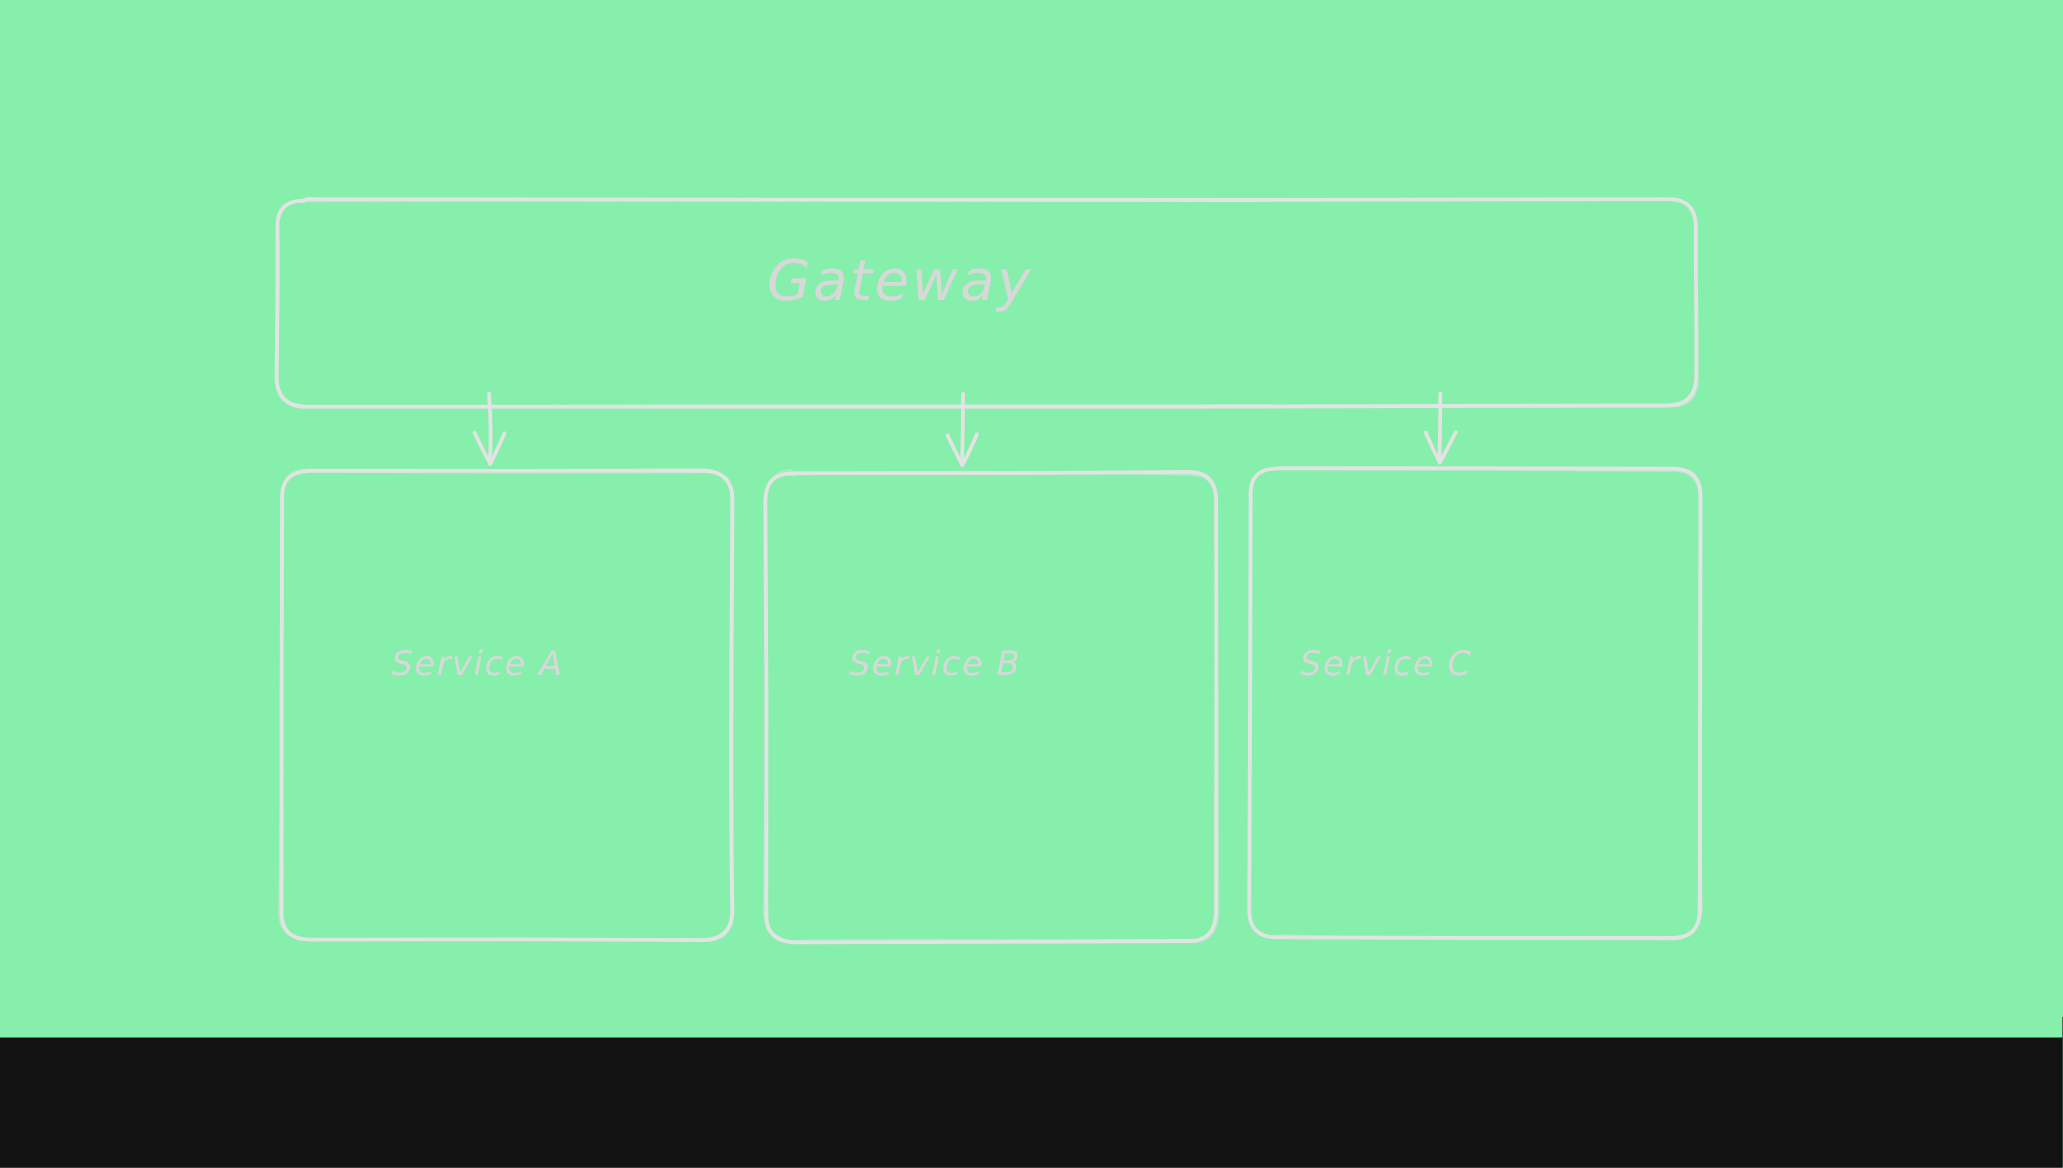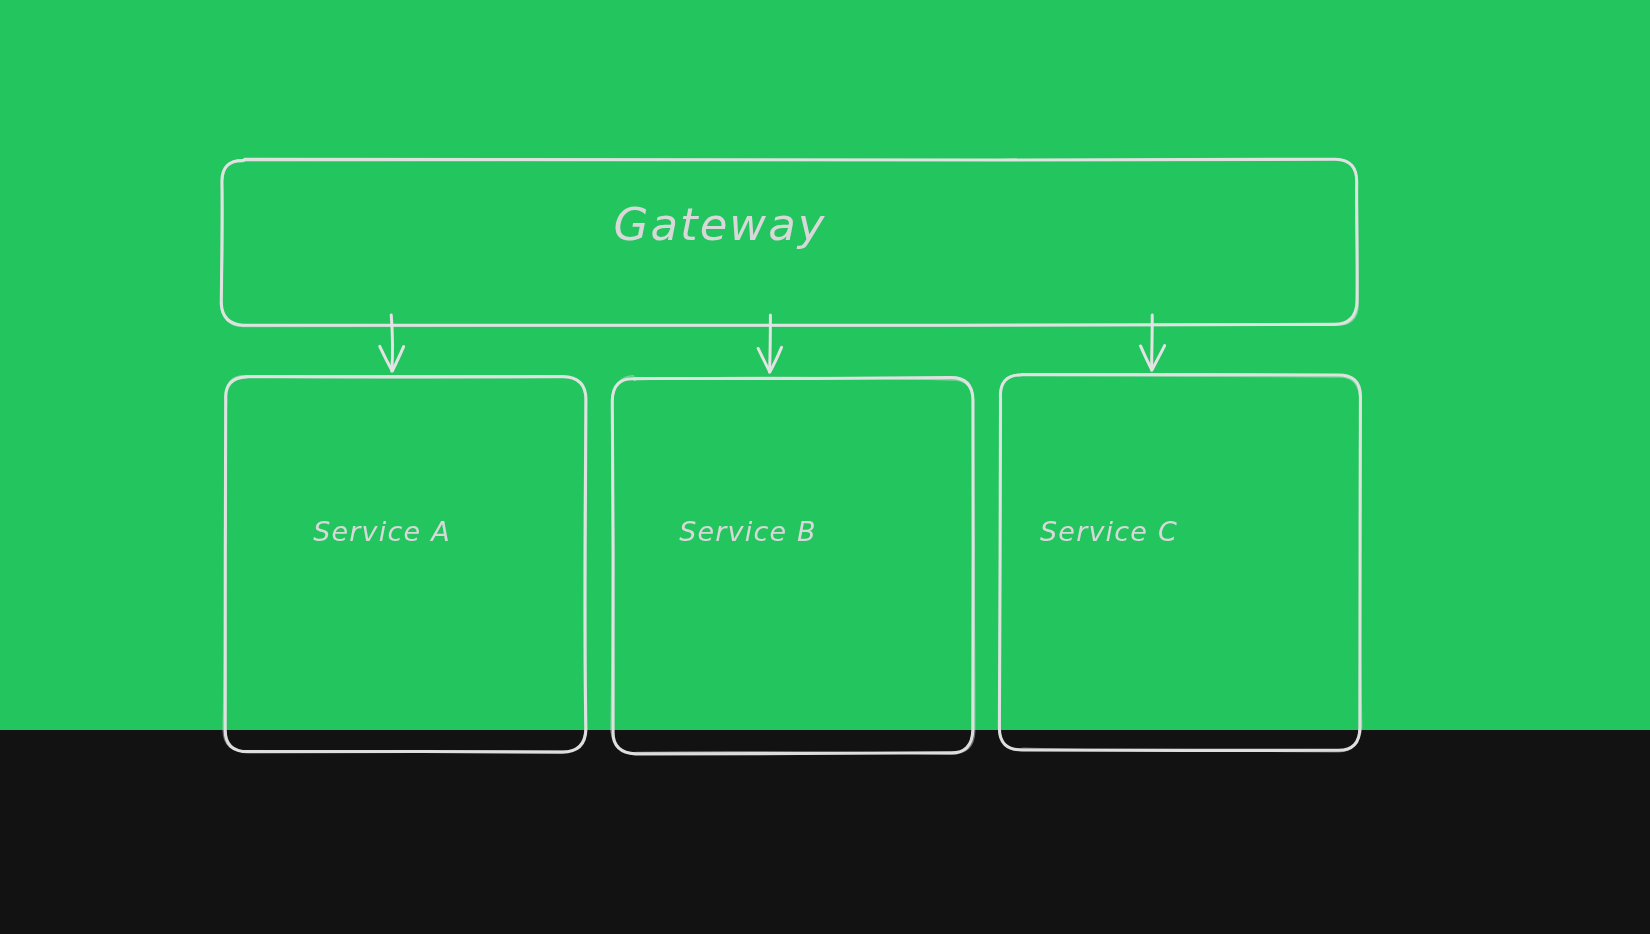--- a/index.html
+++ b/index.html
@@ -10,22 +10,22 @@
   }
   body {
     width: 1650px;
     height: 934px;
     overflow: hidden;
     font-family: "DejaVu Sans", sans-serif;
   }
   #canvas-root {
     position: relative;
     width: 1650px;
-    height: 730px;
-    background: #22c55e;
+    height: 830px;
+    background: #86efac;
   }
   svg#diagram-svg {
     position: absolute;
     inset: 0;
     width: 1650px;
     height: 934px;
     display: block;
   }
   .node-label {
     fill: #d8d8d8;

